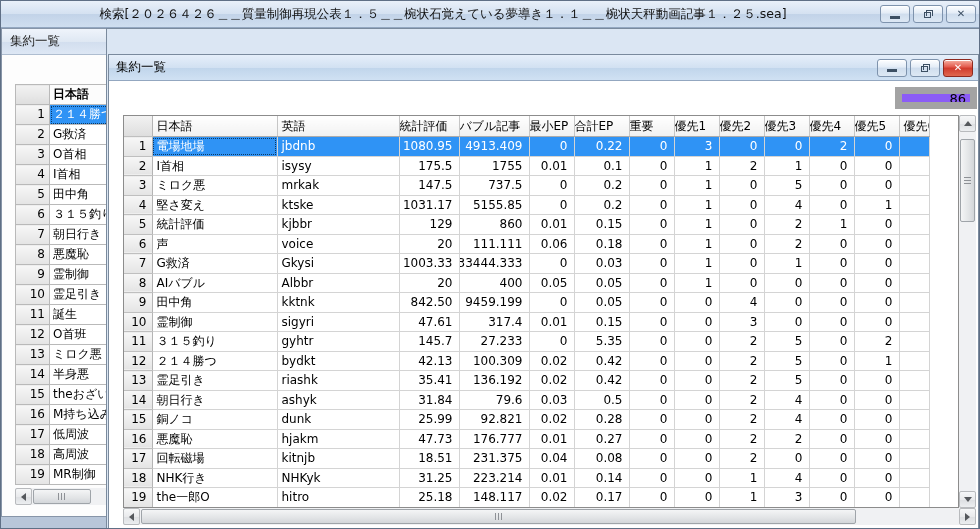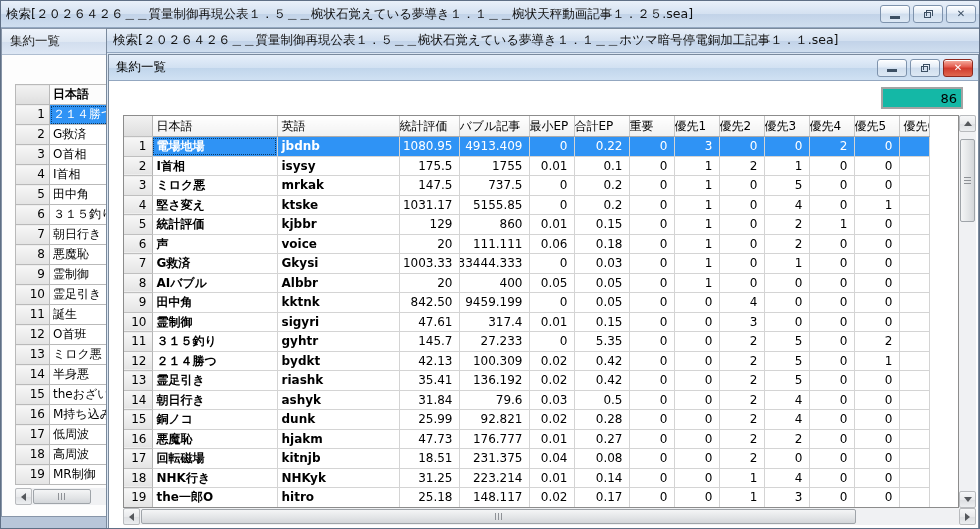--- a/index.html
+++ b/index.html
@@ -2,21 +2,21 @@
 <html><head>
 <meta charset="utf-8">
 <style>
   * { margin:0; padding:0; box-sizing:border-box; }
   html,body { width:980px; height:529px; overflow:hidden; }
   body { font-family:"DejaVu Sans", sans-serif; font-size:12px; color:#000; }
 
   .app { position:relative; width:980px; height:529px; background:#b8c6d9; overflow:hidden; border:1px solid #5f6f85; }
 
   
-  .titlebar { display:flex; align-items:center; white-space:nowrap; overflow:hidden; }
+  .titlebar { display:flex; align-items:center; white-space:nowrap; overflow:hidden;text-align:center; }
   .tb-outer { position:absolute; left:0; top:0; width:980px; height:27px;
     background:linear-gradient(to bottom,#e9f0f9,#d4e1f1 50%,#c2d3e8 51%,#cfdeef);
     border-bottom:1px solid #93a7c0; padding-left:5px; }
   .tb-title { font-size:12.5px; color:#111; overflow:hidden; white-space:nowrap; flex:1; }
   .win-btns { display:flex; gap:3px; margin-right:5px; }
   .win-btn { width:30px; height:18px; border:1px solid #7e93ad; border-radius:3px;
     background:linear-gradient(to bottom,#fdfeff,#e3ecf6 45%,#cfdded 50%,#dde8f4);
     display:flex; align-items:center; justify-content:center; box-shadow:inset 0 1px 0 #fff; }
   .win-btn.close-red { background:linear-gradient(to bottom,#f6b3a5,#e2574a 45%,#cf3a2c 50%,#e0684f);
     border-color:#8e2a20; }
@@ -46,37 +46,37 @@
     background:#dbe6f3; border:1px solid #7a8a9d; }
   .tb-main { height:24px; background:linear-gradient(to bottom,#e9f0f9,#d3e0f0 50%,#c1d2e8 51%,#cfdeef);
     border-bottom:1px solid #93a7c0; padding-left:6px; font-size:12.5px; }
   .inner-window { position:absolute; left:1px; top:25px; right:1px; bottom:0;
     border:1px solid #7a8a9d; background:#fff; overflow:hidden; }
   .tb-inner { height:26px; background:linear-gradient(to bottom,#e6effa,#d2e1f2 50%,#c0d5eb 51%,#d0e1f3);
     border-bottom:1px solid #93a7c0; padding-left:7px; font-size:12.5px; }
   .tb-inner .win-btns { margin-left:auto; }
   .inner-client { position:relative; width:100%; height:calc(100% - 26px); background:#fff; }
 
-  .count-box { position:absolute; top:6px; right:15px; width:82px; height:22px;
-    border:2px solid #a3a3a3; background:#14b8a6; text-align:right; padding:0 4px;
+  .count-box { position:absolute; top:6px; right:1px; width:82px; height:22px;
+    border:7px solid #a3a3a3; background:#8b5cf6; text-align:right; padding:0 4px;
     font-family:"DejaVu Sans", sans-serif; font-size:13px; }
 
   
   .grid-viewport { position:absolute; left:14px; top:34px; width:836px; height:393px;
     overflow:hidden; border:1px solid #8c8c8c; background:#fff; }
   .main-grid { border-collapse:collapse; table-layout:fixed; width:805px; }
   .main-grid th, .main-grid td { overflow:hidden; white-space:nowrap; border-right:1px solid #d4d4d4; border-bottom:1px solid #d4d4d4; }
   .main-grid th { height:20px; line-height:20px; background:linear-gradient(to bottom,#ffffff,#f1f1f1);
     border-right:1px solid #c6c6c6; border-bottom:1px solid #ababab; font-weight:normal; text-align:left; }
   .main-grid td { height:18.5px; line-height:18.5px; }
   .main-grid th.txt { text-align:left; padding-left:4px; }
   .main-grid .rownum { background:linear-gradient(to bottom,#f7f7f7,#e4e4e4); text-align:right; padding-right:5px;
     border-right:1px solid #b4b4b4; border-bottom:1px solid #bfbfbf; }
   .main-grid th.rownum { background:linear-gradient(to bottom,#f2f2f2,#dedede); }
-  .main-grid td.txt { text-align:left; padding-left:4px;font-weight:bold; }
+  .main-grid td.txt { text-align:left; padding-left:4px; }
   .main-grid td.num { text-align:right; padding-right:6px; direction:rtl; }
   .main-grid tr.selected td:not(.rownum) { background:#2f93f5; color:#fff; }
   .main-grid tr.selected td.c-jp { outline:1px dotted #0a3a66; outline-offset:-2px; }
 
   col.c0{width:28px;} col.c1{width:125px;} col.c2{width:122px;} col.c3{width:60px;}
   col.c4{width:70px;} col.c5{width:45px;} col.c6{width:55px;} col.c7{width:45px;}
   col.c8{width:45px;} col.c9{width:45px;} col.c10{width:45px;} col.c11{width:45px;}
   col.c12{width:45px;} col.c13{width:30px;}
   col.la{width:34px;} col.lb{width:91px;}
 
@@ -222,23 +222,20 @@
       <div class="lh-scroll">
         <span class="sb-btn" style="left:0;top:0;">
             <span class="tri-left"></span>
           </span>
         <span class="sb-thumb h-thumb" style="left:18px;width:58px;"></span>
       </div>
     </div>
   </div>
 
   <div class="main-window">
-    <div class="titlebar tb-main">
-      <span class="tb-title">検索[２０２６４２６＿＿質量制御再現公表１．５＿＿椀状石覚えている夢導き１．１＿＿ホツマ暗号停電銅加工記事１．１.sea]</span>
-    </div>
 
     <div class="inner-window">
       <div class="titlebar tb-inner">
         <span>集約一覧</span>
         <span class="win-btns">
           <span class="win-btn">
               <span class="glyph-min"></span>
             </span>
           <span class="win-btn">
               <span class="glyph-restore">

